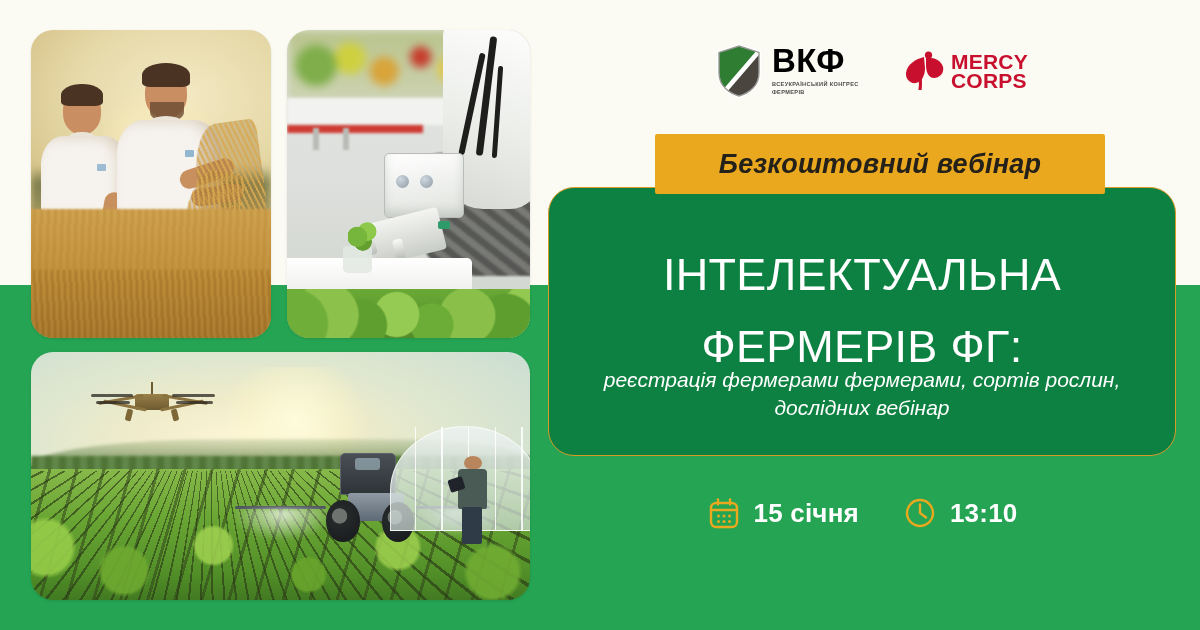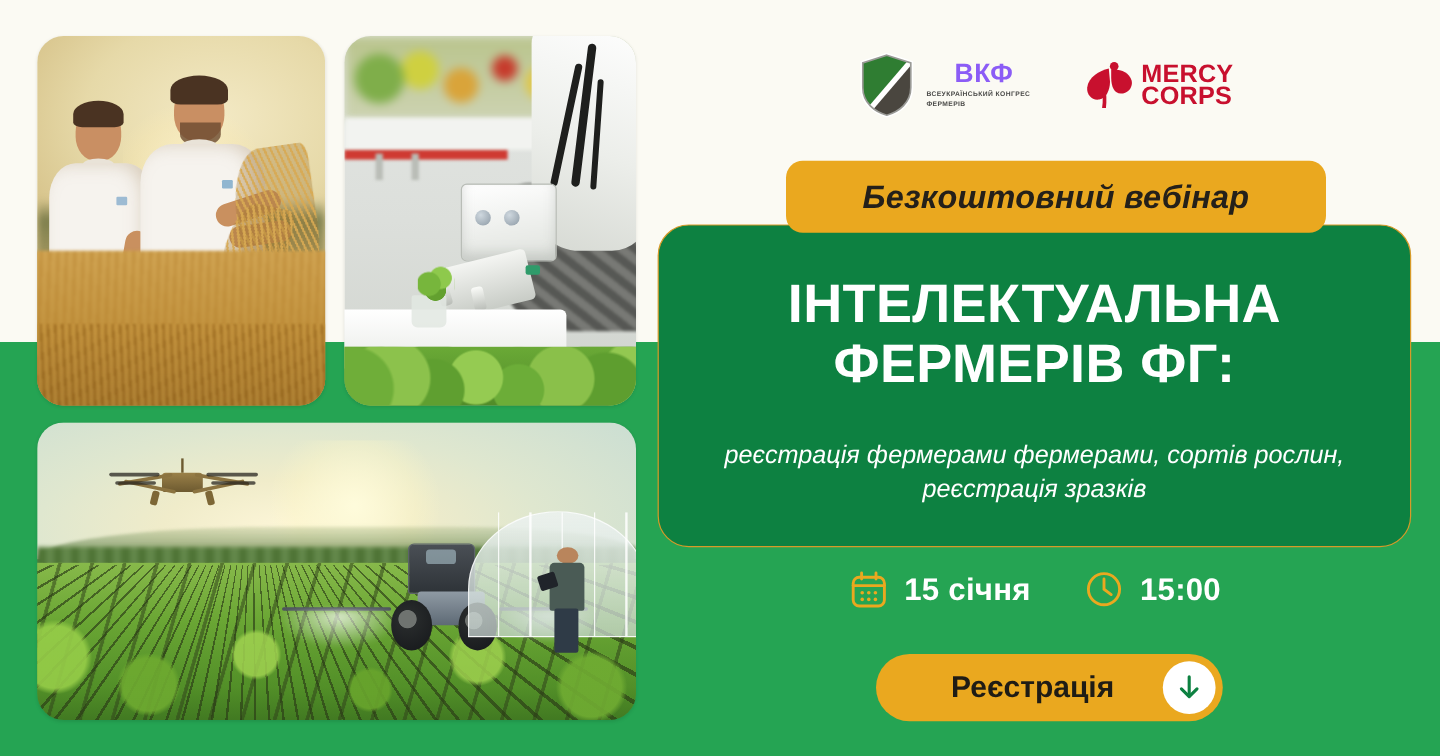--- a/index.html
+++ b/index.html
@@ -236,66 +236,66 @@
   
   #logo-row {
     position: absolute; left: 715px; top: 40px; width: 330px; height: 62px;
     display: flex; align-items: center; gap: 34px;
     z-index: 6;
   }
   .vkf { display: flex; align-items: center; gap: 9px; }
   .vkf-shield { width: 48px; height: 56px; flex: 0 0 48px; }
   .vkf-txt { display: flex; flex-direction: column; justify-content: center; }
   .vkf-main {
-    font-size: 22px; font-weight: 800; letter-spacing: .4px;
-    color: #8b5cf6; line-height: .95; text-align: center;
+    font-size: 33px; font-weight: 800; letter-spacing: .4px;
+    color: #000000; line-height: .95;
   }
   .vkf-sub {
     font-size: 5.6px; font-weight: 700; color: #4a4a48;
     letter-spacing: .35px; line-height: 1.5; margin-top: 3px;
     max-width: 96px;
   }
   .mc { display: flex; align-items: center; gap: 7px; }
   .mc-mark { width: 42px; height: 40px; flex: 0 0 42px; }
   .mc-txt { line-height: .92; }
   .mc-l1, .mc-l2 { font-size: 21px; font-weight: 800; color: #c8102e; letter-spacing: .2px; }
 
   
   #webinar-badge {
     position: absolute; left: 655px; top: 134px; width: 450px; height: 60px;
     background: #eaa81f;
-    border-radius: 14px;
+    border-radius: 2px;
     display: flex; align-items: center; justify-content: center;
     z-index: 5;
   }
   #webinar-badge span {
     font-size: 27px; font-weight: 800; font-style: italic;
     color: #24201a; letter-spacing: .2px;
   }
 
   
   #title-block {
     position: absolute; left: 560px; top: 228px; width: 604px;
     text-align: center; z-index: 7;
   }
   #title-block .tl {
-    font-size: 45px; font-weight: 700; color: #ffffff;
-    line-height: 1.12; letter-spacing: .3px;
+    font-size: 45px; font-weight: 400; color: #ffffff;
+    line-height: 1.12; letter-spacing: .3px; margin-top: 22px;
   }
   #subtitle {
     position: absolute; left: 566px; top: 366px; width: 592px;
     text-align: center; z-index: 7;
     font-size: 21px; font-style: italic; color: #ffffff;
     line-height: 1.34;
   }
 
   
   #meta-row {
     position: absolute; left: 548px; top: 474px; width: 628px; height: 56px;
-    display: flex; align-items: flex-start; justify-content: center; gap: 44px;
+    display: flex; align-items: flex-end; justify-content: center; gap: 44px;
     z-index: 7;
   }
   .meta-item { display: flex; align-items: center; gap: 13px; }
   .meta-item .mtxt {
     font-size: 26px; font-weight: 700; color: #ffffff; letter-spacing: .2px;
   }
   .meta-ico { width: 34px; height: 34px; flex: 0 0 34px; }
 
   
   #register-btn {
@@ -485,21 +485,21 @@
     <span>Безкоштовний вебінар</span>
   </div>
 
   <div id="title-block">
     <div class="tl">ІНТЕЛЕКТУАЛЬНА</div>
     <div class="tl">ФЕРМЕРІВ ФГ:</div>
   </div>
 
   <div id="subtitle">
     <div>реєстрація фермерами фермерами, сортів рослин,</div>
-    <div>реєстрація зразків</div>
+    <div>дослідних вебінар</div>
   </div>
 
   <div id="meta-row">
 
     <div class="meta-item">
       <span class="meta-ico">
         <svg viewBox="0 0 34 34" width="34" height="34" fill="none" stroke="#eaa81f" stroke-width="2.4" stroke-linecap="round">
           <rect x="4" y="7" width="26" height="24" rx="5"></rect>
           <path d="M4 14 H30"></path>
           <path d="M11 3.5 V8.5 M23 3.5 V8.5"></path>
@@ -516,28 +516,19 @@
       <span class="mtxt">15 січня</span>
     </div>
 
     <div class="meta-item">
       <span class="meta-ico">
         <svg viewBox="0 0 34 34" width="34" height="34" fill="none" stroke="#eaa81f" stroke-width="2.4" stroke-linecap="round">
           <circle cx="17" cy="17" r="13"></circle>
           <path d="M17 8.5 V17 L23 21.5"></path>
         </svg>
       </span>
-      <span class="mtxt">15:00</span>
-    </div>
-
-  </div>
-
-  <div id="register-btn">
-    <span class="rlabel">Реєстрація</span>
-    <span class="rcircle">
-      <svg viewBox="0 0 28 28" width="28" height="28" fill="none" stroke="#0d8141" stroke-width="2.6" stroke-linecap="round" stroke-linejoin="round">
-        <path d="M14 5 V21"></path>
-        <path d="M7.5 15 L14 21.5 L20.5 15"></path>
-      </svg>
-    </span>
-  </div>
+      <span class="mtxt">13:10</span>
+    </div>
+
+  </div>
+
 
 </div>
 
 </body></html>

